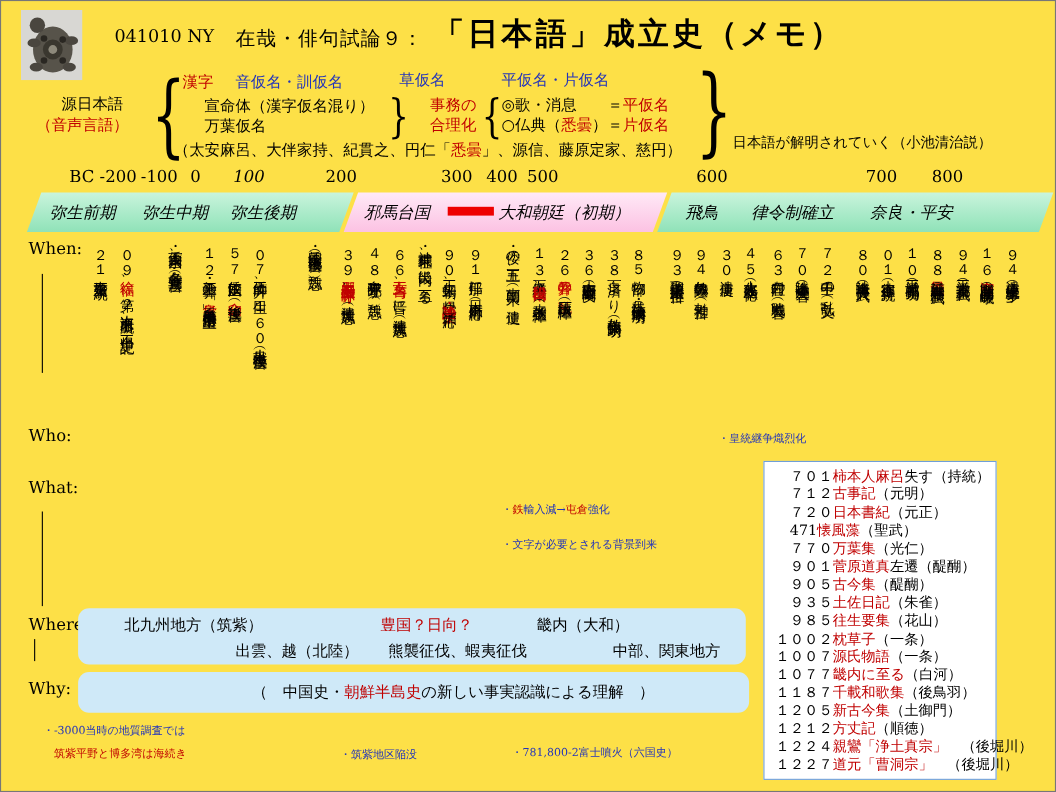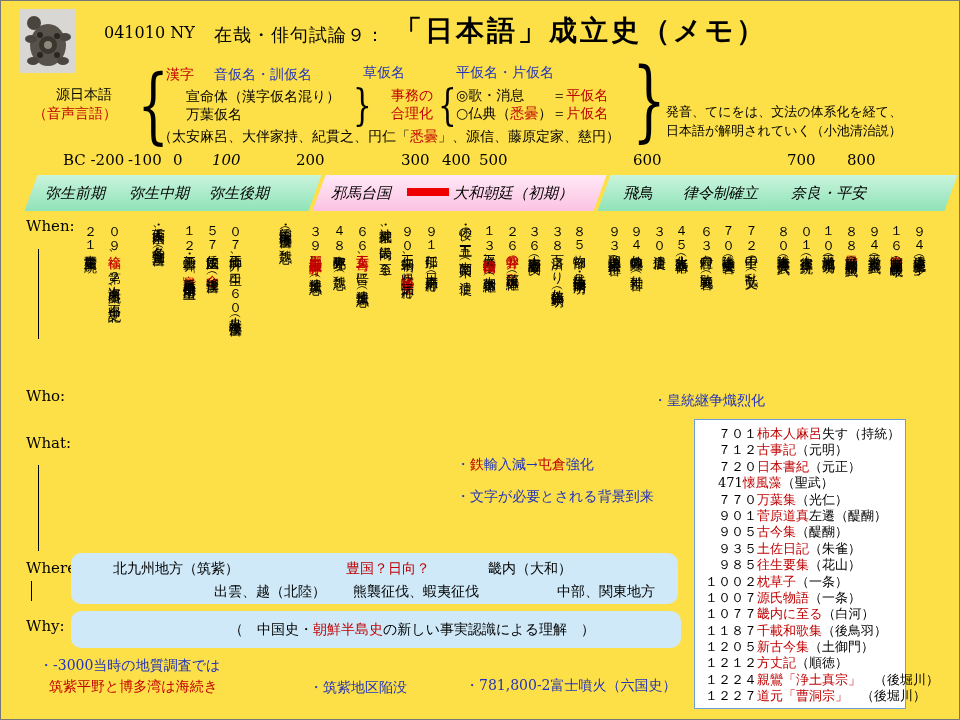--- a/index.html
+++ b/index.html
@@ -23,21 +23,21 @@
   .seg-green{background:linear-gradient(180deg,#c9f4dc 0%,#8fe2b8 100%);}
   .seg-pink{background:linear-gradient(180deg,#ffe9f6 0%,#fcc2e3 100%);}
   .era-label{position:absolute;top:183px;font-size:15px;white-space:nowrap;color:#000;font-style:italic;}
   .red-bar{position:absolute;background:#ee0000;}
   .axis-label{position:absolute;font-size:15px;color:#000;white-space:nowrap;}
   .vline{position:absolute;width:1px;background:#000;}
   .vcol{
     position:absolute;top:216px;writing-mode:vertical-rl;text-orientation:mixed;
     font-size:13px;letter-spacing:1px;line-height:15px;white-space:nowrap;
   }
-  .note{position:absolute;font-size:14px;white-space:nowrap;}
+  .note{position:absolute;font-size:10px;white-space:nowrap;}
   .wbox{position:absolute;background:#cfe9f8;border-radius:10px;}
   .where-item{position:absolute;font-size:14px;white-space:nowrap;}
   .why-line{position:absolute;font-size:14px;white-space:nowrap;}
   .lit-box{
     position:absolute;left:693px;top:418px;width:212px;height:290px;
     border:1px solid #6f9fd8;background:#fff;box-sizing:border-box;
     padding:6px 0 0 10px;
   }
   .lit-line{height:16.4px;font-size:13px;white-space:nowrap;line-height:16.4px;}
 </style>
@@ -80,21 +80,20 @@
   <div class="abs dg c-b" style="left:455px;top:63px;">平仮名・片仮名</div>
 
   <div class="abs dg c-k" style="left:185px;top:87px;">宣命体（漢字仮名混り）</div>
   <div class="abs dg c-k" style="left:185px;top:105px;">万葉仮名</div>
   <div class="abs dg c-r" style="left:390px;top:86px;">事務の</div>
   <div class="abs dg c-r" style="left:390px;top:104px;">合理化</div>
   <div class="abs dg" style="left:455px;top:86px;"><span class="c-k">◎歌・消息</span><span class="c-k">　　＝</span><span class="c-r">平仮名</span></div>
   <div class="abs dg" style="left:455px;top:104px;"><span class="c-k">○仏典（</span><span class="c-r">悉曇</span><span class="c-k">）＝</span><span class="c-r">片仮名</span></div>
   <div class="abs dg" style="left:157px;top:127px;"><span class="c-k">（太安麻呂、大伴家持、紀貫之、円仁「</span><span class="c-r">悉曇</span><span class="c-k">」、源信、藤原定家、慈円）</span></div>
 
-  <div class="abs dg-small c-k" style="left:665px;top:101px;">発音、てにをは、文法の体系化を経て、</div>
   <div class="abs dg-small c-k" style="left:665px;top:120px;">日本語が解明されていく（小池清治説）</div>
 
   <div class="abs" style="left:0;top:150px;width:960px;height:18px;">
       <div class="tick" style="left: 62px;">BC -200</div>
       <div class="tick" style="left: 127px;">-100</div>
       <div class="tick" style="left: 172px;">0</div>
       <div class="tick" style="left: 211px; font-style: italic;">100</div>
       <div class="tick" style="left: 295px;">200</div>
       <div class="tick" style="left: 400px;">300</div>
       <div class="tick" style="left: 441px;">400</div>

